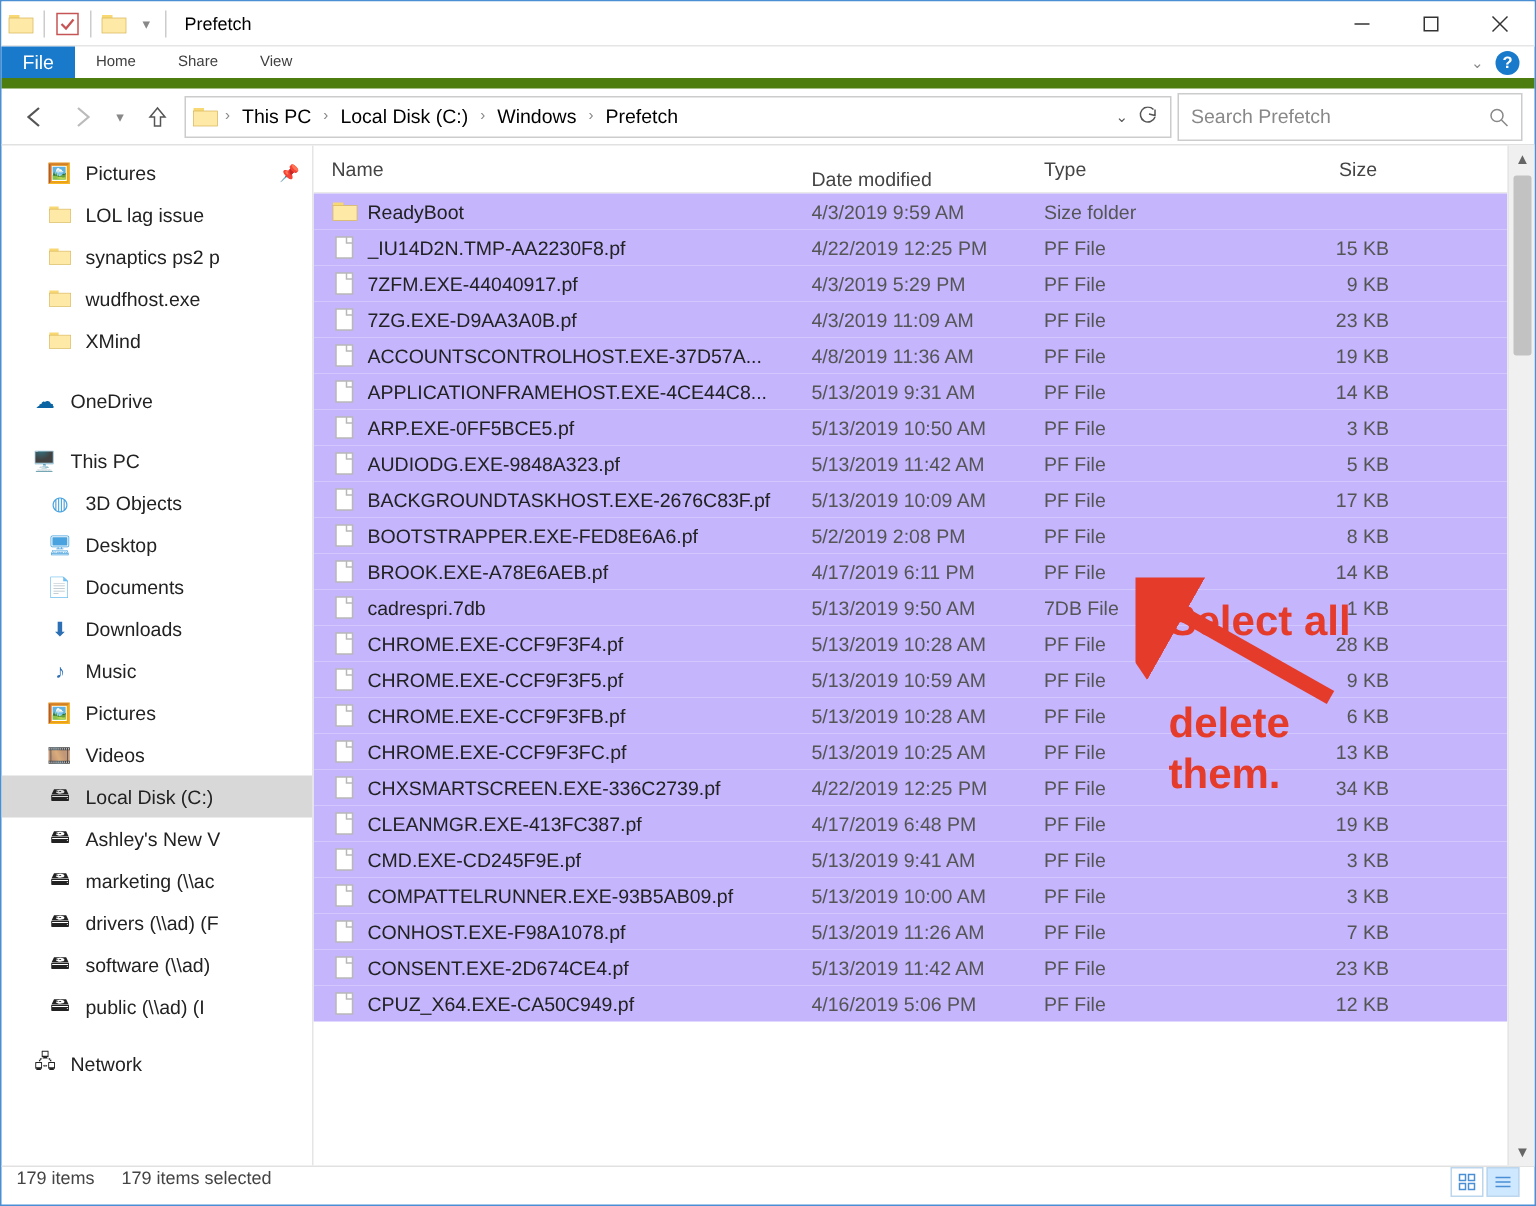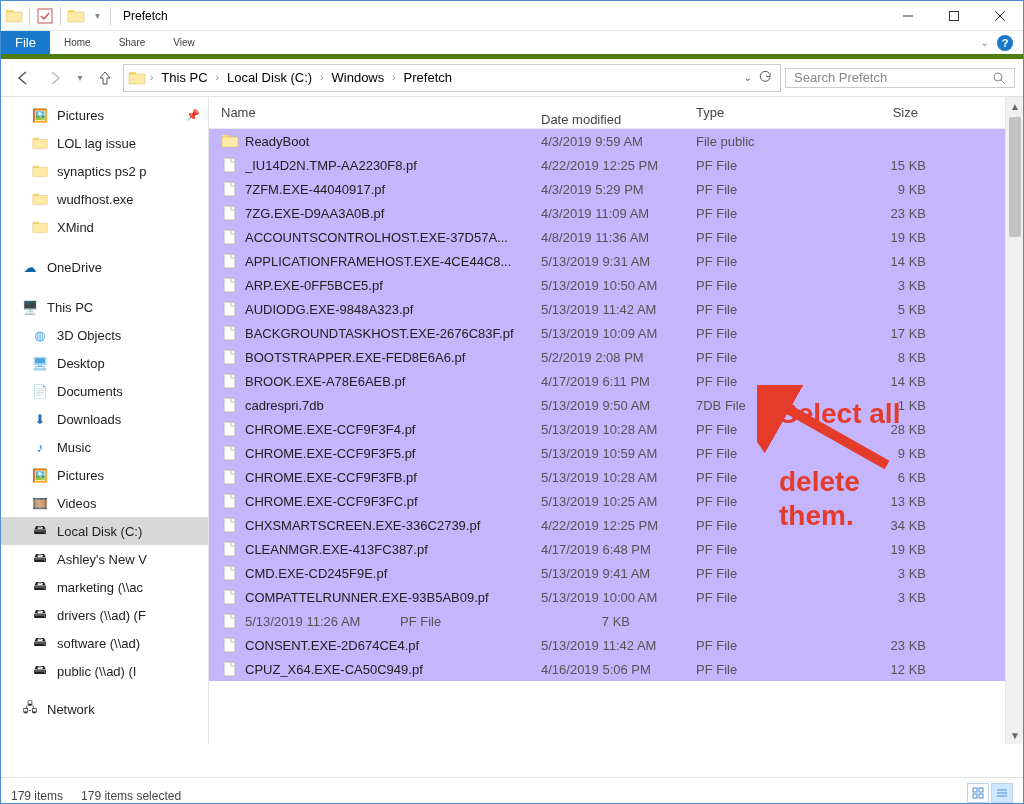--- a/index.html
+++ b/index.html
@@ -10,35 +10,35 @@
 .titlebar { height: 30px; display: flex; align-items: center; background: #fff; border-bottom: 1px solid #e5e5e5; }
 .qat { display: flex; align-items: center; gap: 6px; padding: 0 4px; }
 .qat .foldericon { width: 18px; height: 18px; }
 .qat .sep { width: 1px; height: 18px; background: #ccc; }
 .title-text { padding-left: 8px; color: #000; }
 .titlebar-spacer { flex: 1; }
 .winbtns { display: flex; }
 .winbtn { width: 46px; height: 30px; display: flex; align-items: center; justify-content: center; color: #333; }
 
 
-.ribbon { height: 28px; display: flex; align-items: stretch; border-bottom: 5px solid #4d7c0f; text-align: center; }
+.ribbon { height: 28px; display: flex; align-items: stretch; border-bottom: 7px solid #4d7c0f; text-align: center; }
 .ribbon .filetab { background: #1979ca; color: #fff; padding: 0 14px; display: flex; align-items: center; font-size: 13px; }
 .ribbon .tab { padding: 0 14px; display: flex; align-items: center; color: #404040; font-size: 10px; }
 .ribbon-right { margin-left: auto; display: flex; align-items: center; gap: 8px; padding-right: 10px; }
 .helpcircle { width: 16px; height: 16px; border-radius: 50%; background: #1979ca; color: #fff; display: flex; align-items: center; justify-content: center; font-size: 11px; font-weight: bold; }
 
 
 .navrow { height: 38px; display: flex; align-items: center; gap: 4px; padding: 4px 8px; border-bottom: 1px solid #e1e1e1; }
 .navbtn, .uparrow { width: 28px; height: 28px; display: flex; align-items: center; justify-content: center; color: #888; }
 .navbtn.enabled { color: #333; }
 .addr { flex: 1; height: 28px; border: 1px solid #ccc; display: flex; align-items: center; padding: 0 4px; gap: 2px; font-size: 13px; }
 .addr .crumb { padding: 0 4px; white-space: nowrap; }
 .addr .chev { color: #888; font-size: 10px; padding: 0 2px; }
 .addr-end { margin-left: auto; display: flex; align-items: center; gap: 6px; padding-right: 4px; color: #555; }
-.searchbox { width: 230px; height: 20px; border: 1px solid #ccc; display: flex; align-items: center; justify-content: space-between; padding: 0 8px; color: #888; font-size: 13px; }
+.searchbox { width: 230px; height: 32px; border: 1px solid #ccc; display: flex; align-items: center; justify-content: space-between; padding: 0 8px; color: #888; font-size: 13px; }
 
 
 .body { flex: 1; display: flex; min-height: 0; }
 
 
 .navpane { width: 208px; border-right: 1px solid #e5e5e5; padding-top: 4px; overflow: hidden; font-size: 13px; position: relative; }
 .np-item { display: flex; align-items: center; height: 28px; padding-left: 30px; gap: 8px; color: #222; white-space: nowrap; overflow: hidden; }
 .np-item.top { padding-left: 20px; font-weight: normal; }
 .np-item.sel { background: #d8d8d8; }
 .np-icon { width: 18px; height: 18px; flex: none; display: flex; align-items: center; justify-content: center; }
@@ -62,21 +62,21 @@
 .row .c-type { width: 140px; color: #555; white-space: nowrap; }
 .row .c-size { width: 90px; text-align: right; color: #555; }
 
 .scrollbar { width: 18px; background: #f0f0f0; border-left: 1px solid #e5e5e5; position: relative; }
 .sb-arrow { position: absolute; left: 0; width: 18px; height: 18px; display: flex; align-items: center; justify-content: center; color: #666; font-size: 10px; }
 .sb-arrow.top { top: 0; }
 .sb-arrow.bot { bottom: 0; }
 .sb-thumb { position: absolute; left: 3px; width: 12px; top: 20px; height: 120px; background: #c2c2c2; border-radius: 2px; }
 
 
-.status { height: 26px; border-top: 1px solid #e1e1e1; display: flex; align-items: flex-end; padding: 0 10px; font-size: 12px; color: #444; gap: 18px; margin-top: 33px; }
+.status { height: 26px; border-top: 1px solid #e1e1e1; display: flex; align-items: flex-start; padding: 0 10px; font-size: 12px; color: #444; gap: 18px; }
 .status .views { margin-left: auto; display: flex; gap: 2px; }
 .viewbtn { width: 22px; height: 20px; border: 1px solid #bcd6ee; display: flex; align-items: center; justify-content: center; }
 .viewbtn.active { background: #cde8ff; }
 
 
 .annot-text { position: absolute; right: 34px; top: 300px; width: 210px; color: #e43b2a; font-weight: bold; font-size: 28px; line-height: 34px; text-align: left; pointer-events: none; font-family: Arial, sans-serif; }
 .annot-arrow { position: absolute; left: 548px; top: 288px; pointer-events: none; }
 
 
 svg { display: block; }
@@ -324,21 +324,21 @@
         <div class="rows" id="rows">
             <div class="row selected">
               <span class="ico">
                 <svg class="folder-svg" width="18" height="18" viewBox="0 0 18 18">
                   <rect class="flap" x="1" y="3" width="7" height="4"></rect>
                   <rect class="body" x="1" y="5" width="16" height="10"></rect>
                 </svg>
               </span>
               <span class="c-name">ReadyBoot</span>
               <span class="c-date">4/3/2019 9:59 AM</span>
-              <span class="c-type">File public</span>
+              <span class="c-type">Size folder</span>
               <span class="c-size"></span>
             </div>
             <div class="row selected">
               <span class="ico">
                 <svg class="file-svg" width="18" height="18" viewBox="0 0 18 18">
                   <rect x="3" y="2" width="11" height="14"></rect>
                   <polyline points="10,2 10,6 14,6"></polyline>
                 </svg>
               </span>
               <span class="c-name">_IU14D2N.TMP-AA2230F8.pf</span>
@@ -562,20 +562,21 @@
               <span class="c-type">PF File</span>
               <span class="c-size">3 KB</span>
             </div>
             <div class="row selected">
               <span class="ico">
                 <svg class="file-svg" width="18" height="18" viewBox="0 0 18 18">
                   <rect x="3" y="2" width="11" height="14"></rect>
                   <polyline points="10,2 10,6 14,6"></polyline>
                 </svg>
               </span>
+              <span class="c-name">CONHOST.EXE-F98A1078.pf</span>
               <span class="c-date">5/13/2019 11:26 AM</span>
               <span class="c-type">PF File</span>
               <span class="c-size">7 KB</span>
             </div>
             <div class="row selected">
               <span class="ico">
                 <svg class="file-svg" width="18" height="18" viewBox="0 0 18 18">
                   <rect x="3" y="2" width="11" height="14"></rect>
                   <polyline points="10,2 10,6 14,6"></polyline>
                 </svg>

